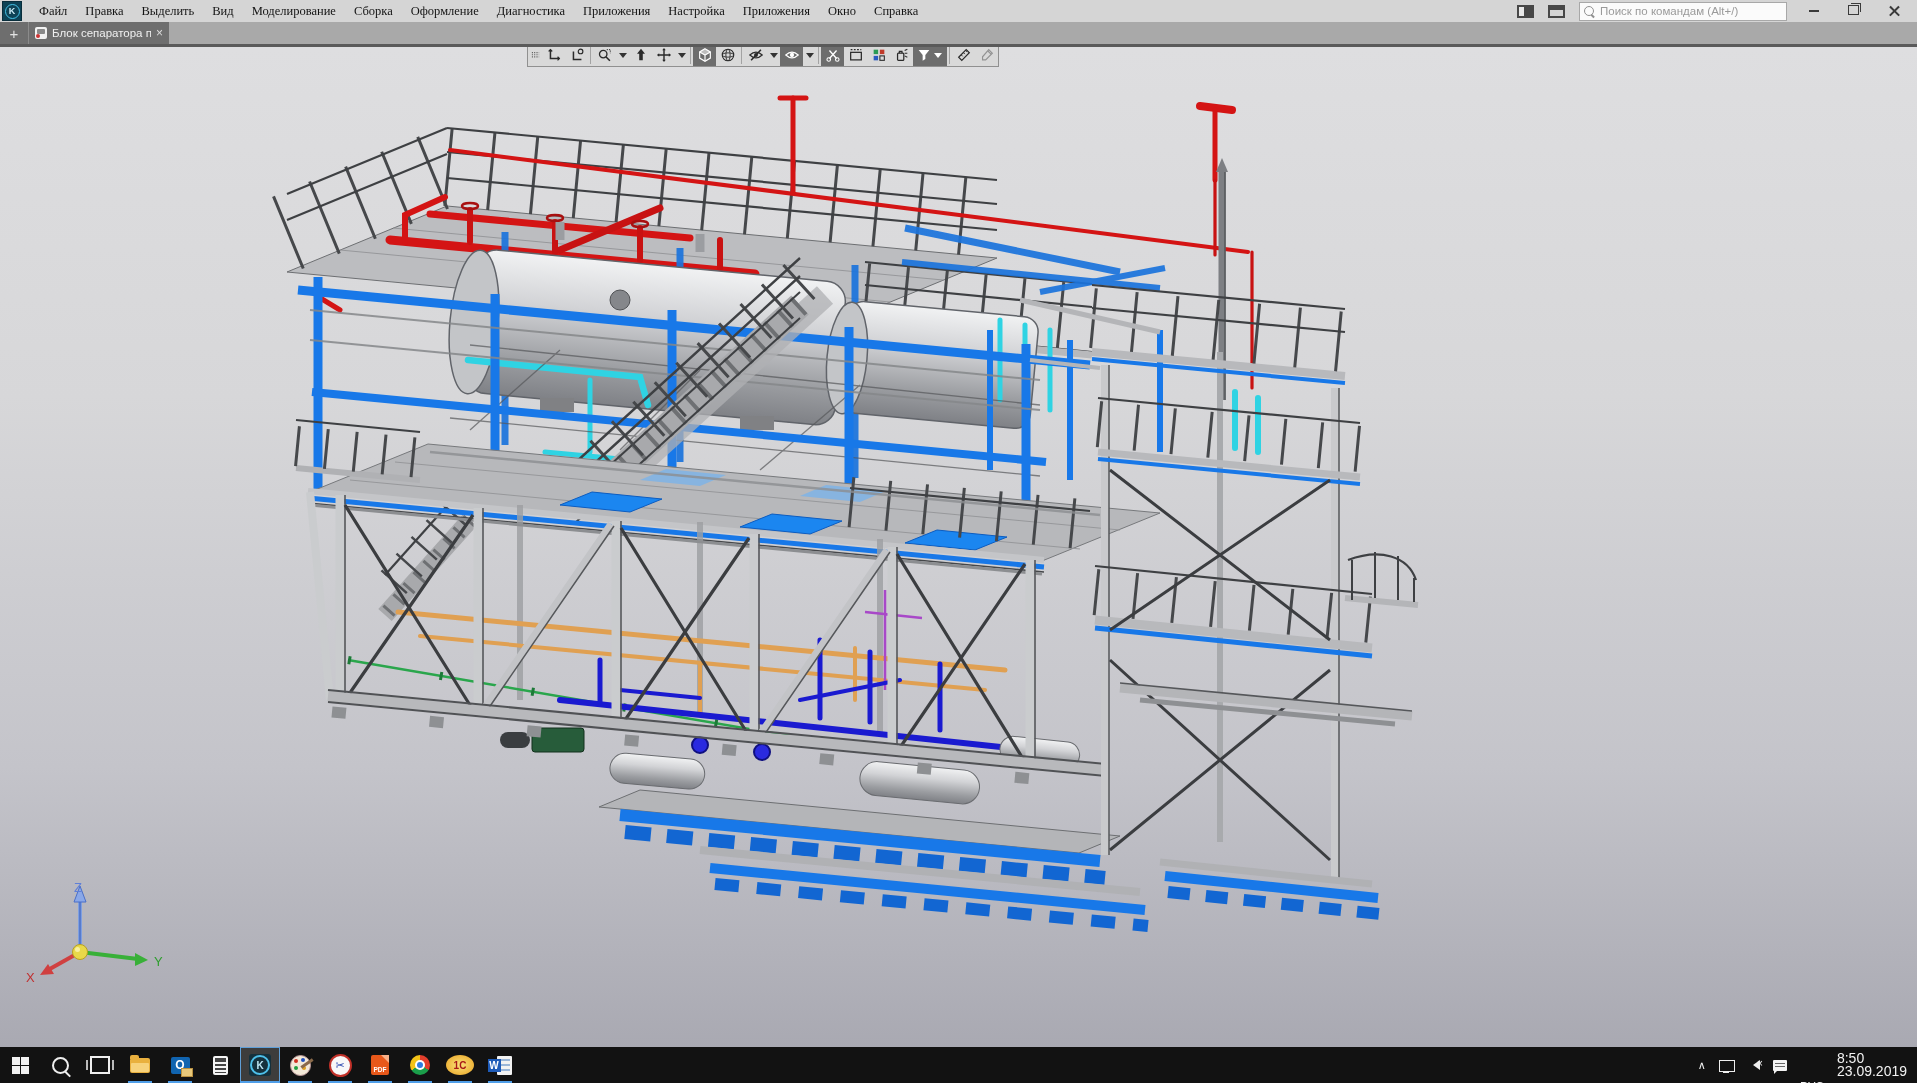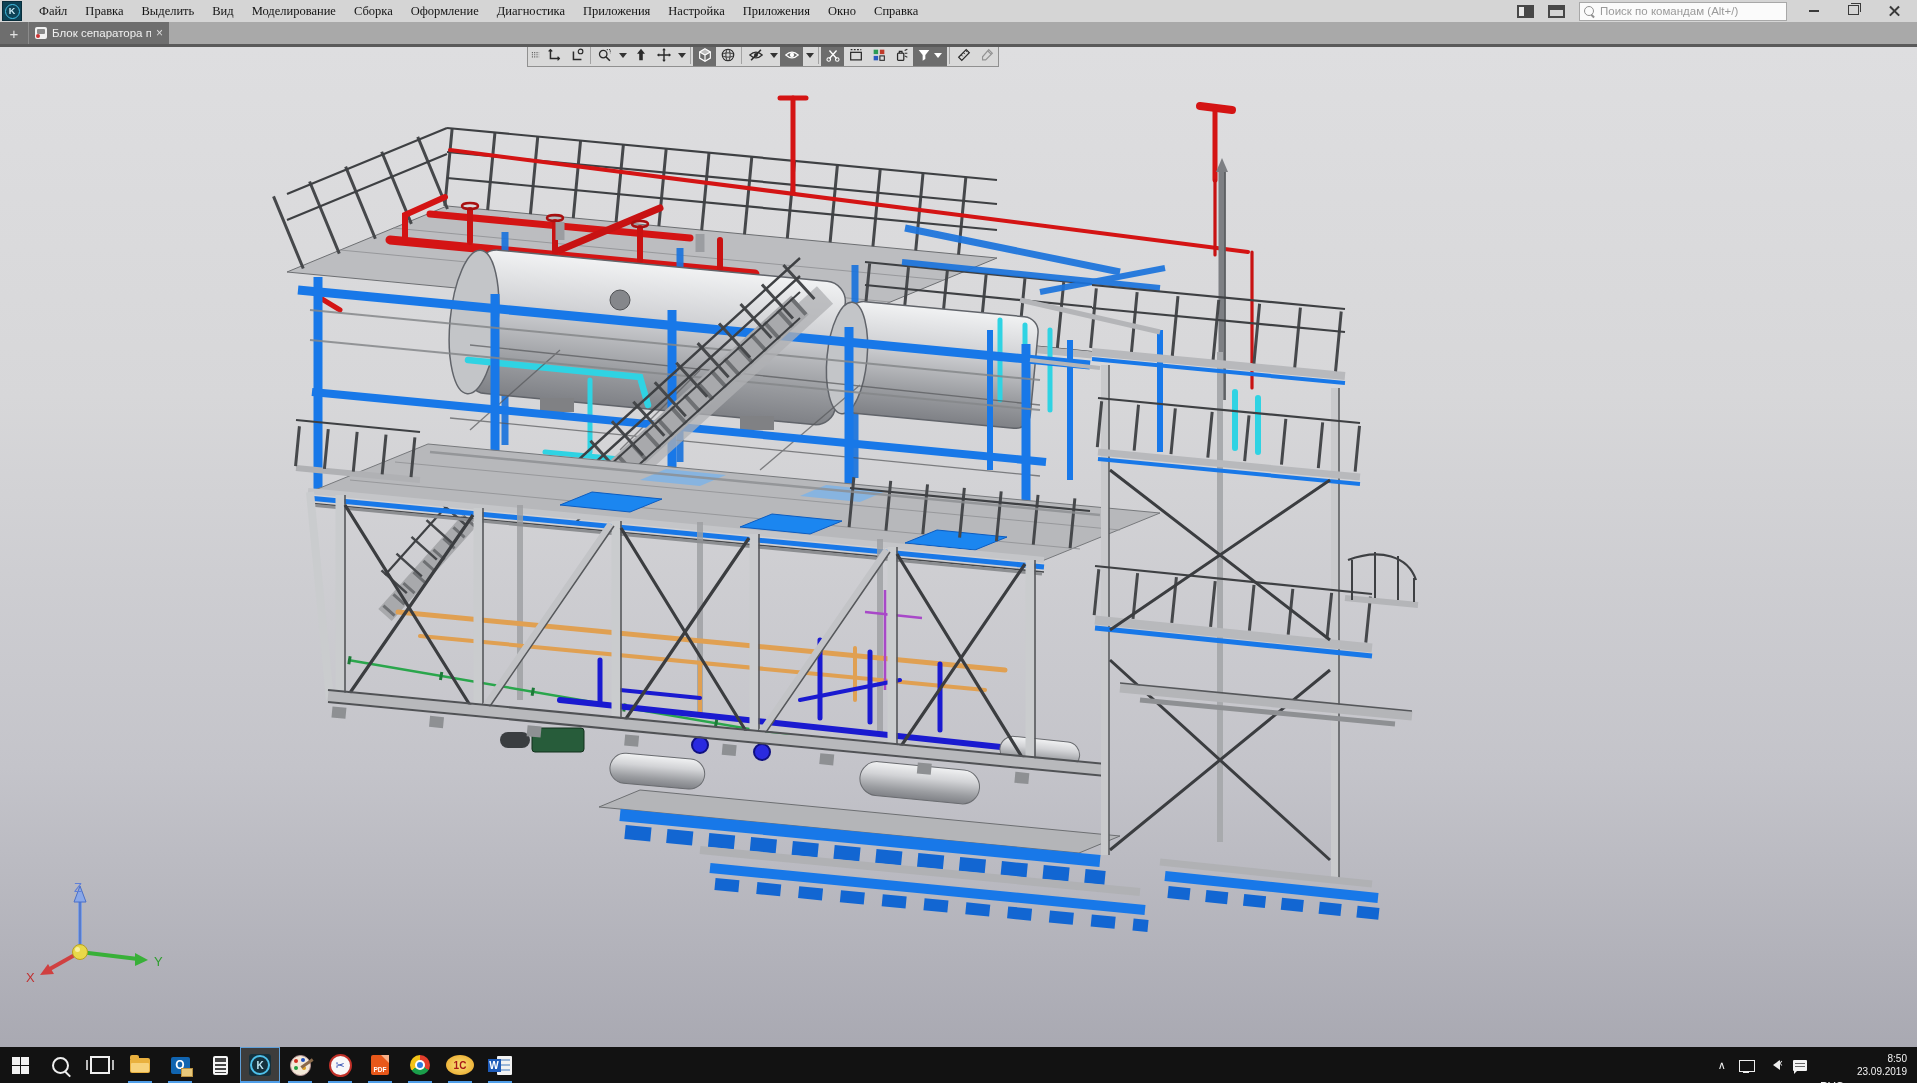--- a/index.html
+++ b/index.html
@@ -116,21 +116,21 @@
   .tray{margin-left:auto;display:flex;align-items:center;gap:13px;padding-right:10px;color:#f2f2f2;}
   .tray .chev{font-size:11px;}
   .ic-net{width:14px;height:10px;border:1.5px solid #eee;position:relative;margin-top:2px;}
   .ic-net:after{content:"";position:absolute;left:3px;top:10px;width:6px;height:2px;background:#eee;}
   .ic-vol{width:0;height:0;border:5px solid transparent;border-right:7px solid #eee;position:relative;}
   .ic-vol:after{content:"\00d7";position:absolute;left:4px;top:-7px;color:#eee;font-size:10px;}
   .ic-msg{width:14px;height:11px;background:#f2f2f2;border-radius:1px;position:relative;}
   .ic-msg:before{content:"";position:absolute;left:2px;top:3px;width:10px;height:1.5px;background:#666;box-shadow:0 3px 0 #666;}
   .ic-msg:after{content:"";position:absolute;left:1px;bottom:-3px;border:3px solid transparent;border-top-color:#f2f2f2;border-left-color:#f2f2f2;}
   .lang{font-size:12px;margin-top:44px;}
-  .clock{font-size:10px;text-align:right;line-height:13px;}
+  .clock{font-size:14px;text-align:left;line-height:13px;}
   .symhost{position:absolute;width:0;height:0;overflow:hidden;}
 </style>
 </head>
 <body>
 
 <svg class="symhost" aria-hidden="true">
   <defs>
     <symbol id="sym-drag-handle" viewBox="0 0 18 18">
         <path d="M4 5h10M4 8h10M4 11h10" stroke="currentColor" stroke-width="1.6" stroke-dasharray="1.4 1.8" fill="none"></path>
       </symbol>

